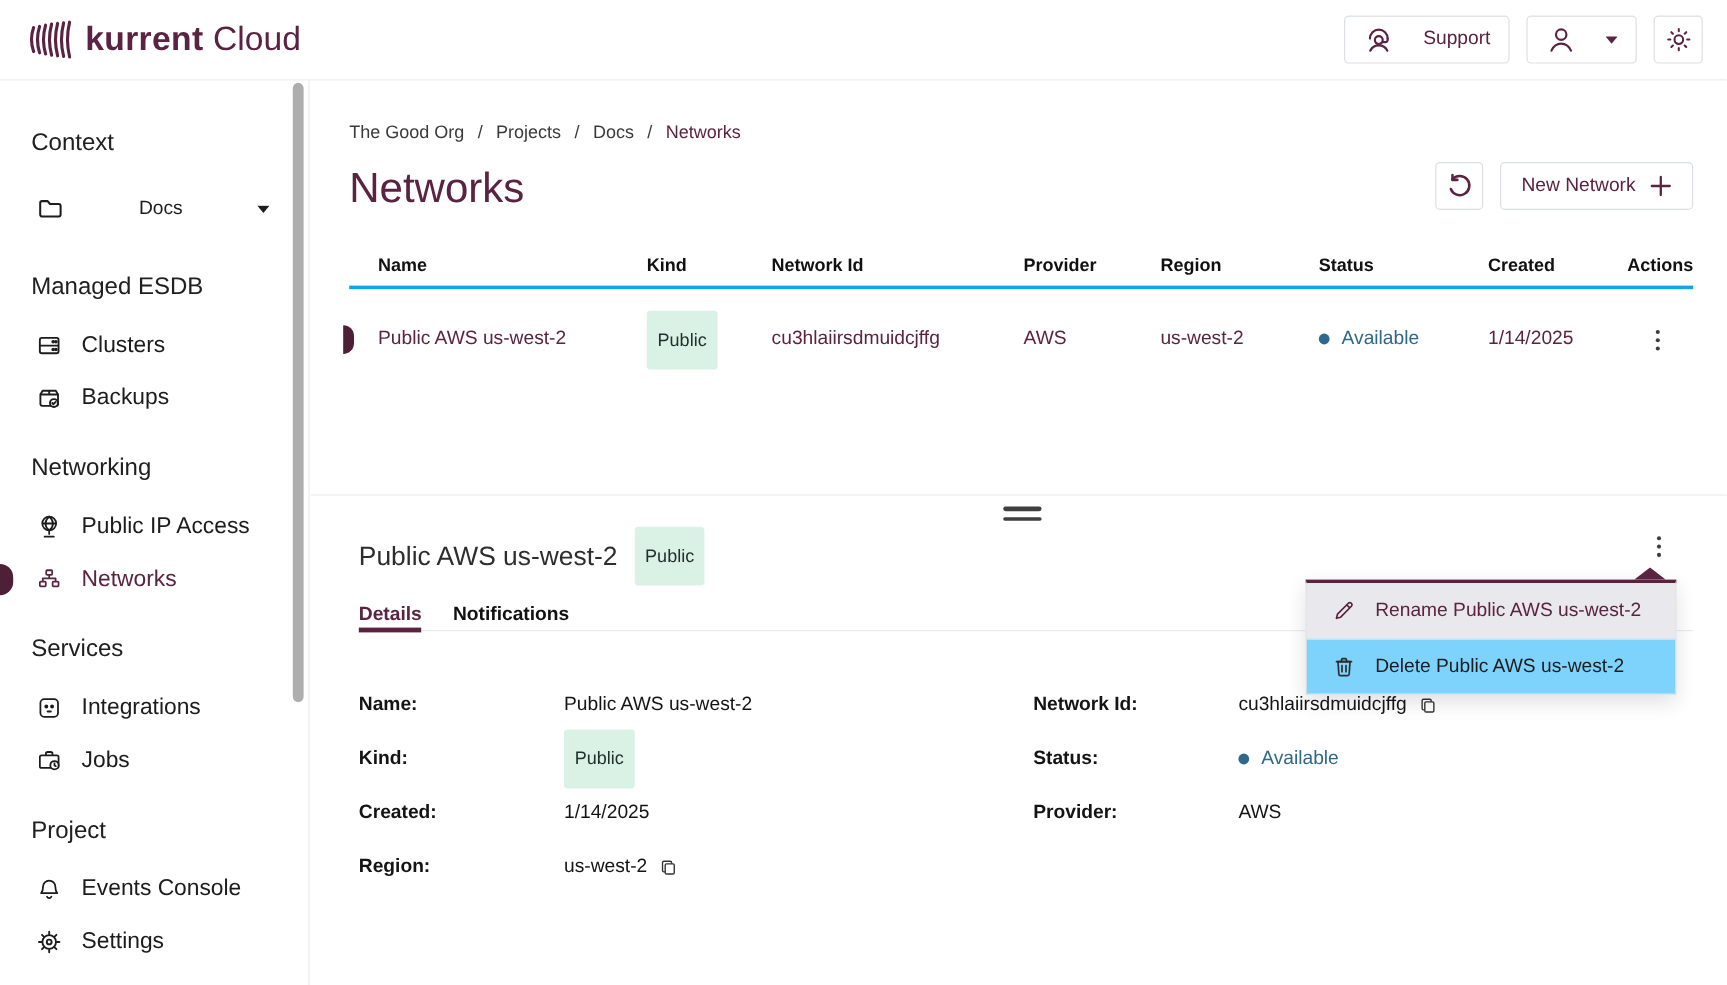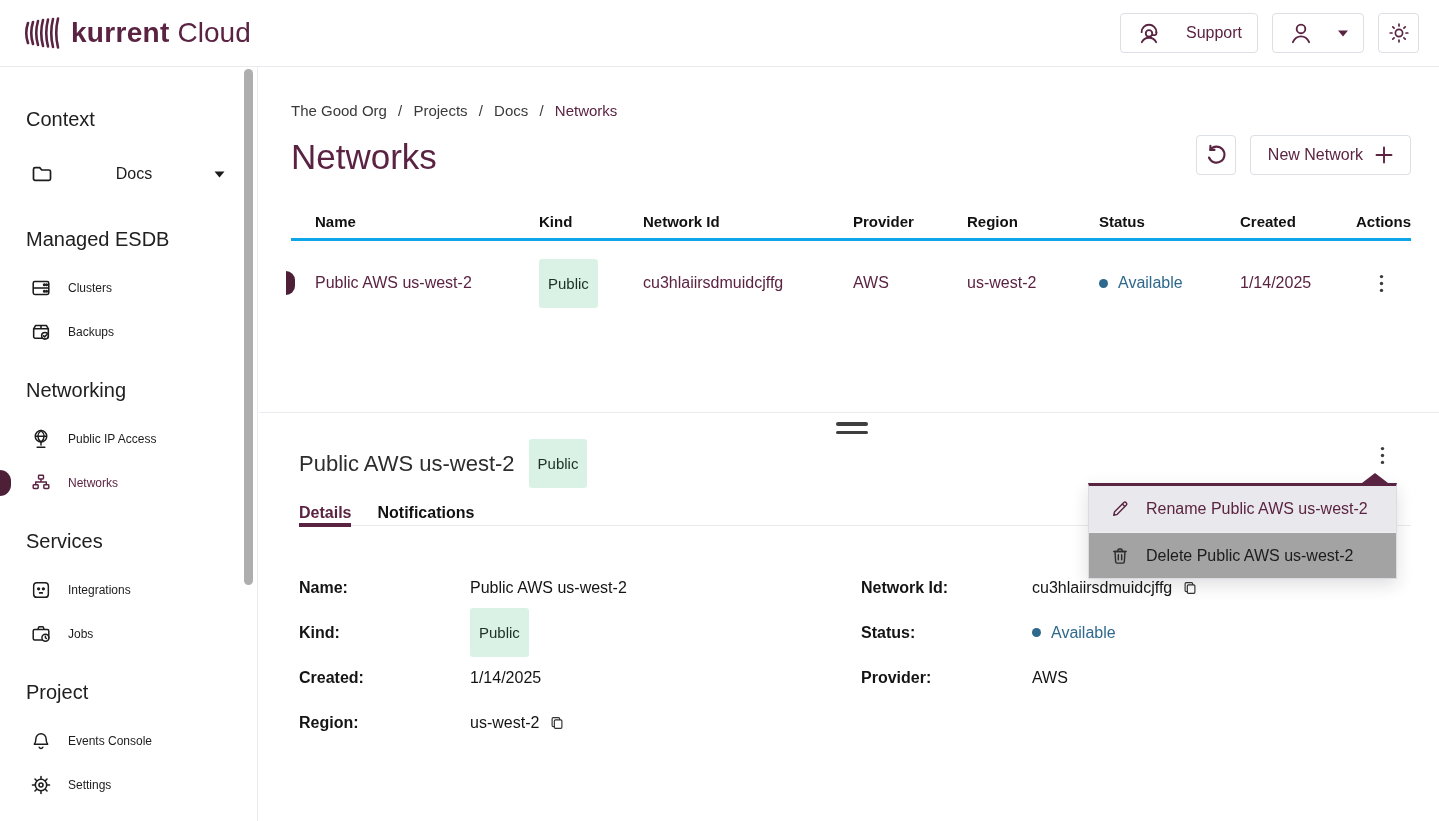--- a/index.html
+++ b/index.html
@@ -25,21 +25,21 @@
              border-right: 1px solid #e9ebee; padding: 26px 18px 0 24px; }
   .sb-scroll-thumb { position: absolute; top: 2px; right: 4px; width: 9px; height: 516px;
                      border-radius: 5px; background: #aeaeae; }
   .sb-heading { font-size: 20px; line-height: 24px; font-weight: 400; color: #202020; margin: 24px 0 0 2px; }
   .sb-heading.first { margin-top: 14px; }
   .sb-heading.gap-lg { margin-top: 30px; }
   .sb-select { display: flex; align-items: center; height: 46px; margin-top: 20px; padding: 0 14px 0 6px; cursor: pointer; }
   .sb-select .lbl { flex: 1; text-align: center; font-size: 16px; color: #1c1c1c; }
   .sb-items { margin-top: 15px; }
   .sb-item { position: relative; display: flex; align-items: center; gap: 16px; height: 44px;
-             padding-left: 6px; font-size: 12px; color: #1c1c1c; cursor: pointer; }
+             padding-left: 6px; font-size: 19px; color: #1c1c1c; cursor: pointer; }
   .sb-item.active { color: #5b2342; }
   .active-marker { position: absolute; left: -24px; top: 50%; transform: translateY(-50%);
                    width: 11px; height: 26px; border-radius: 0 13px 13px 0; background: #4d2038; }
 
   
   .main { position: absolute; left: 259px; top: 67px; right: 0; bottom: 0; background: #fff; }
   .breadcrumb { position: absolute; left: 32px; top: 35px; font-size: 15px; color: #3a3a3a; }
   .breadcrumb .sep { margin: 0 7px; color: #3a3a3a; }
   .breadcrumb .link { cursor: pointer; }
   .breadcrumb .current { color: #5b2342; }
@@ -93,21 +93,21 @@
   .copy-btn { background: none; border: none; color: #333; cursor: pointer; padding: 0; }
 
   
   .ctx-menu { position: absolute; left: 829px; top: 416px; width: 309px; background: #fff;
               border: 1px solid #d9dce0; border-top: 3px solid #5b2342;
               box-shadow: 0 6px 16px rgba(30,30,40,.14); z-index: 30; }
   .ctx-arrow { position: absolute; top: -13px; right: 8px; width: 0; height: 0;
                border-left: 13px solid transparent; border-right: 13px solid transparent;
                border-bottom: 10px solid #5b2342; }
   .menu-item { display: flex; align-items: center; gap: 16px; height: 46px; padding: 0 21px;
-               font-size: 16px; color: #1c1c1c; cursor: pointer; background: #a3a3a3; }
+               font-size: 16px; color: #1c1c1c; cursor: pointer; background: #7dd3fc; }
   .menu-item.highlight { background: #e9e9ed; color: #5b2342; }
   .menu-item + .menu-item { border-top: 1px solid #eceef0; }
 </style>
 </head>
 <body>
 
 <div class="app">
 
   <header class="topbar">
     <div class="logo">

